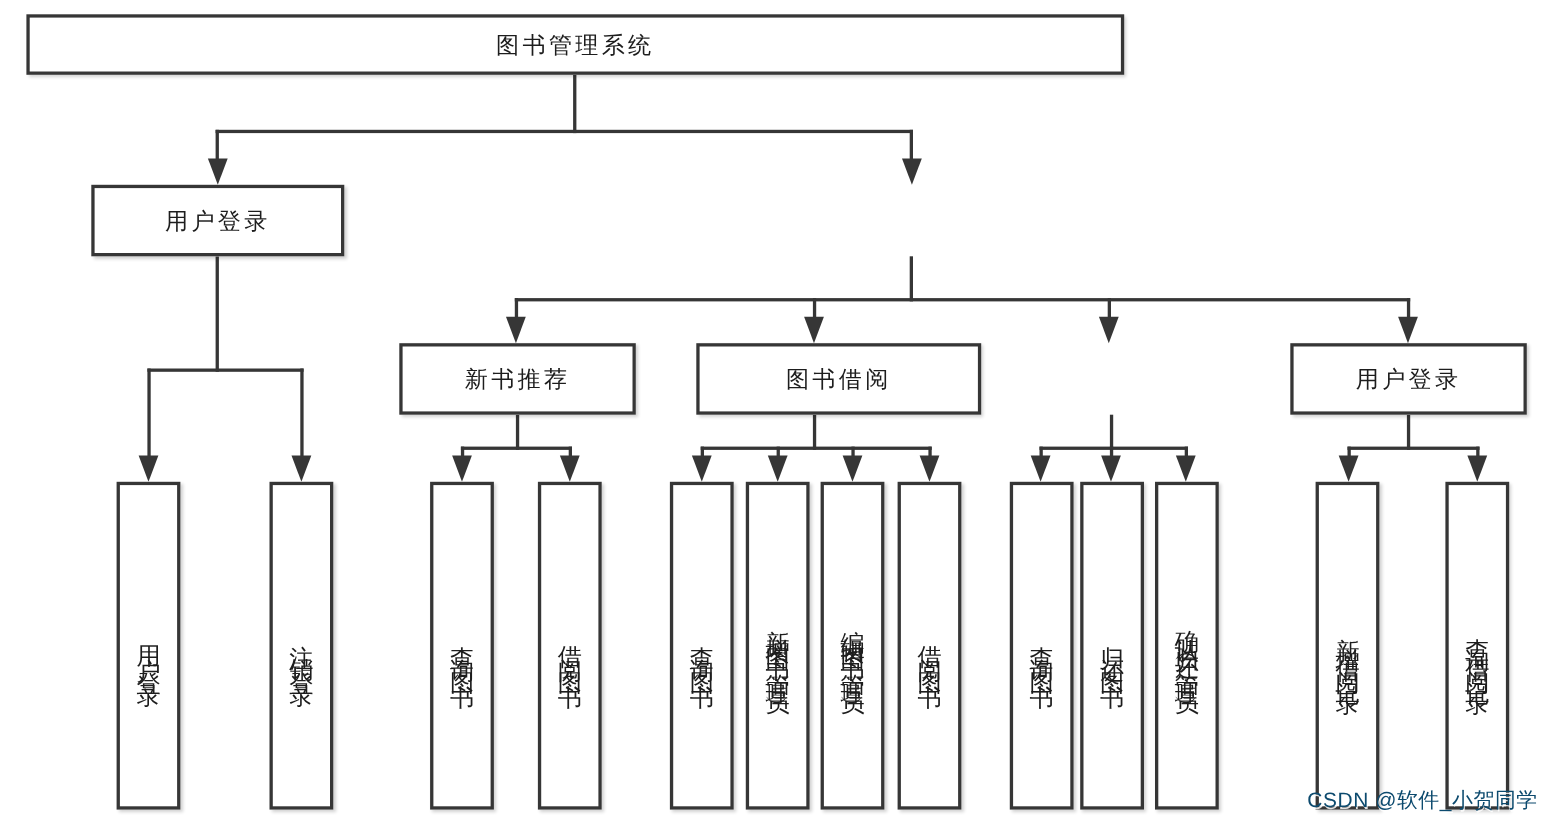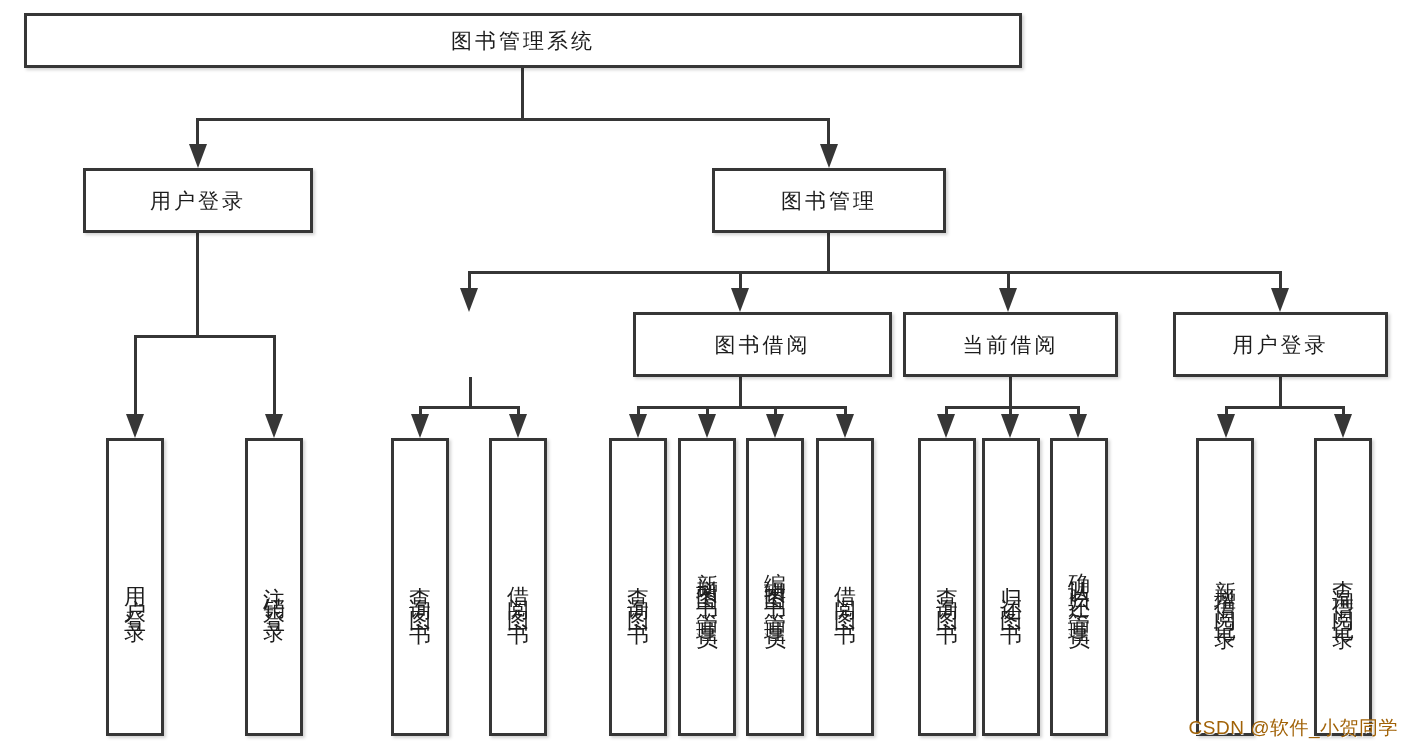--- a/index.html
+++ b/index.html
@@ -34,21 +34,21 @@
   .leaf{width:58px;top:438px;height:298px;}
   .vtext{
     writing-mode:vertical-rl;text-orientation:mixed;
     font-size:22px;line-height:1;white-space:nowrap;
   }
   .sp4{letter-spacing:12px;margin-bottom:-12px;}
   .sp6{letter-spacing:10px;margin-bottom:-10px;}
   .sp9{letter-spacing:8px;margin-bottom:-8px;}
   .watermark{
     position:absolute;right:7px;bottom:6px;
-    font-size:19px;color:#a16207;letter-spacing:0.5px;
+    font-size:19px;color:#0c4a6e;letter-spacing:0.5px;
     text-shadow:1px 1px 0 rgba(255,255,255,0.85);
     z-index:10;white-space:nowrap;
   }
 </style>
 </head>
 <body>
 
 <div class="canvas">
 
   <div class="ln v" style="left:521px;top:68px;height:53px"></div>
@@ -110,29 +110,26 @@
   <div class="arrow" style="left:1217px;top:414px"></div>
   <div class="arrow" style="left:1334px;top:414px"></div>
 
   <div class="box hz" style="left:24px;top:13px;width:998px;height:55px">
     <span>图书管理系统</span>
   </div>
 
   <div class="box hz" style="left:83px;top:168px;width:230px;height:65px">
     <span>用户登录</span>
   </div>
-  <div class="box hz" style="left:712px;top:168px;width:234px;height:65px">
-    <span>图书管理</span>
+
+  <div class="box hz" style="left:363px;top:312px;width:215px;height:65px">
+    <span>新书推荐</span>
   </div>
-
   <div class="box hz" style="left:633px;top:312px;width:259px;height:65px">
     <span>图书借阅</span>
-  </div>
-  <div class="box hz" style="left:903px;top:312px;width:215px;height:65px">
-    <span>当前借阅</span>
   </div>
   <div class="box hz" style="left:1173px;top:312px;width:215px;height:65px">
     <span>用户登录</span>
   </div>
 
   <div class="box leaf" style="left:106px">
     <span class="vtext sp4">用户登录</span>
   </div>
   <div class="box leaf" style="left:245px">
     <span class="vtext sp4">注销登录</span>

